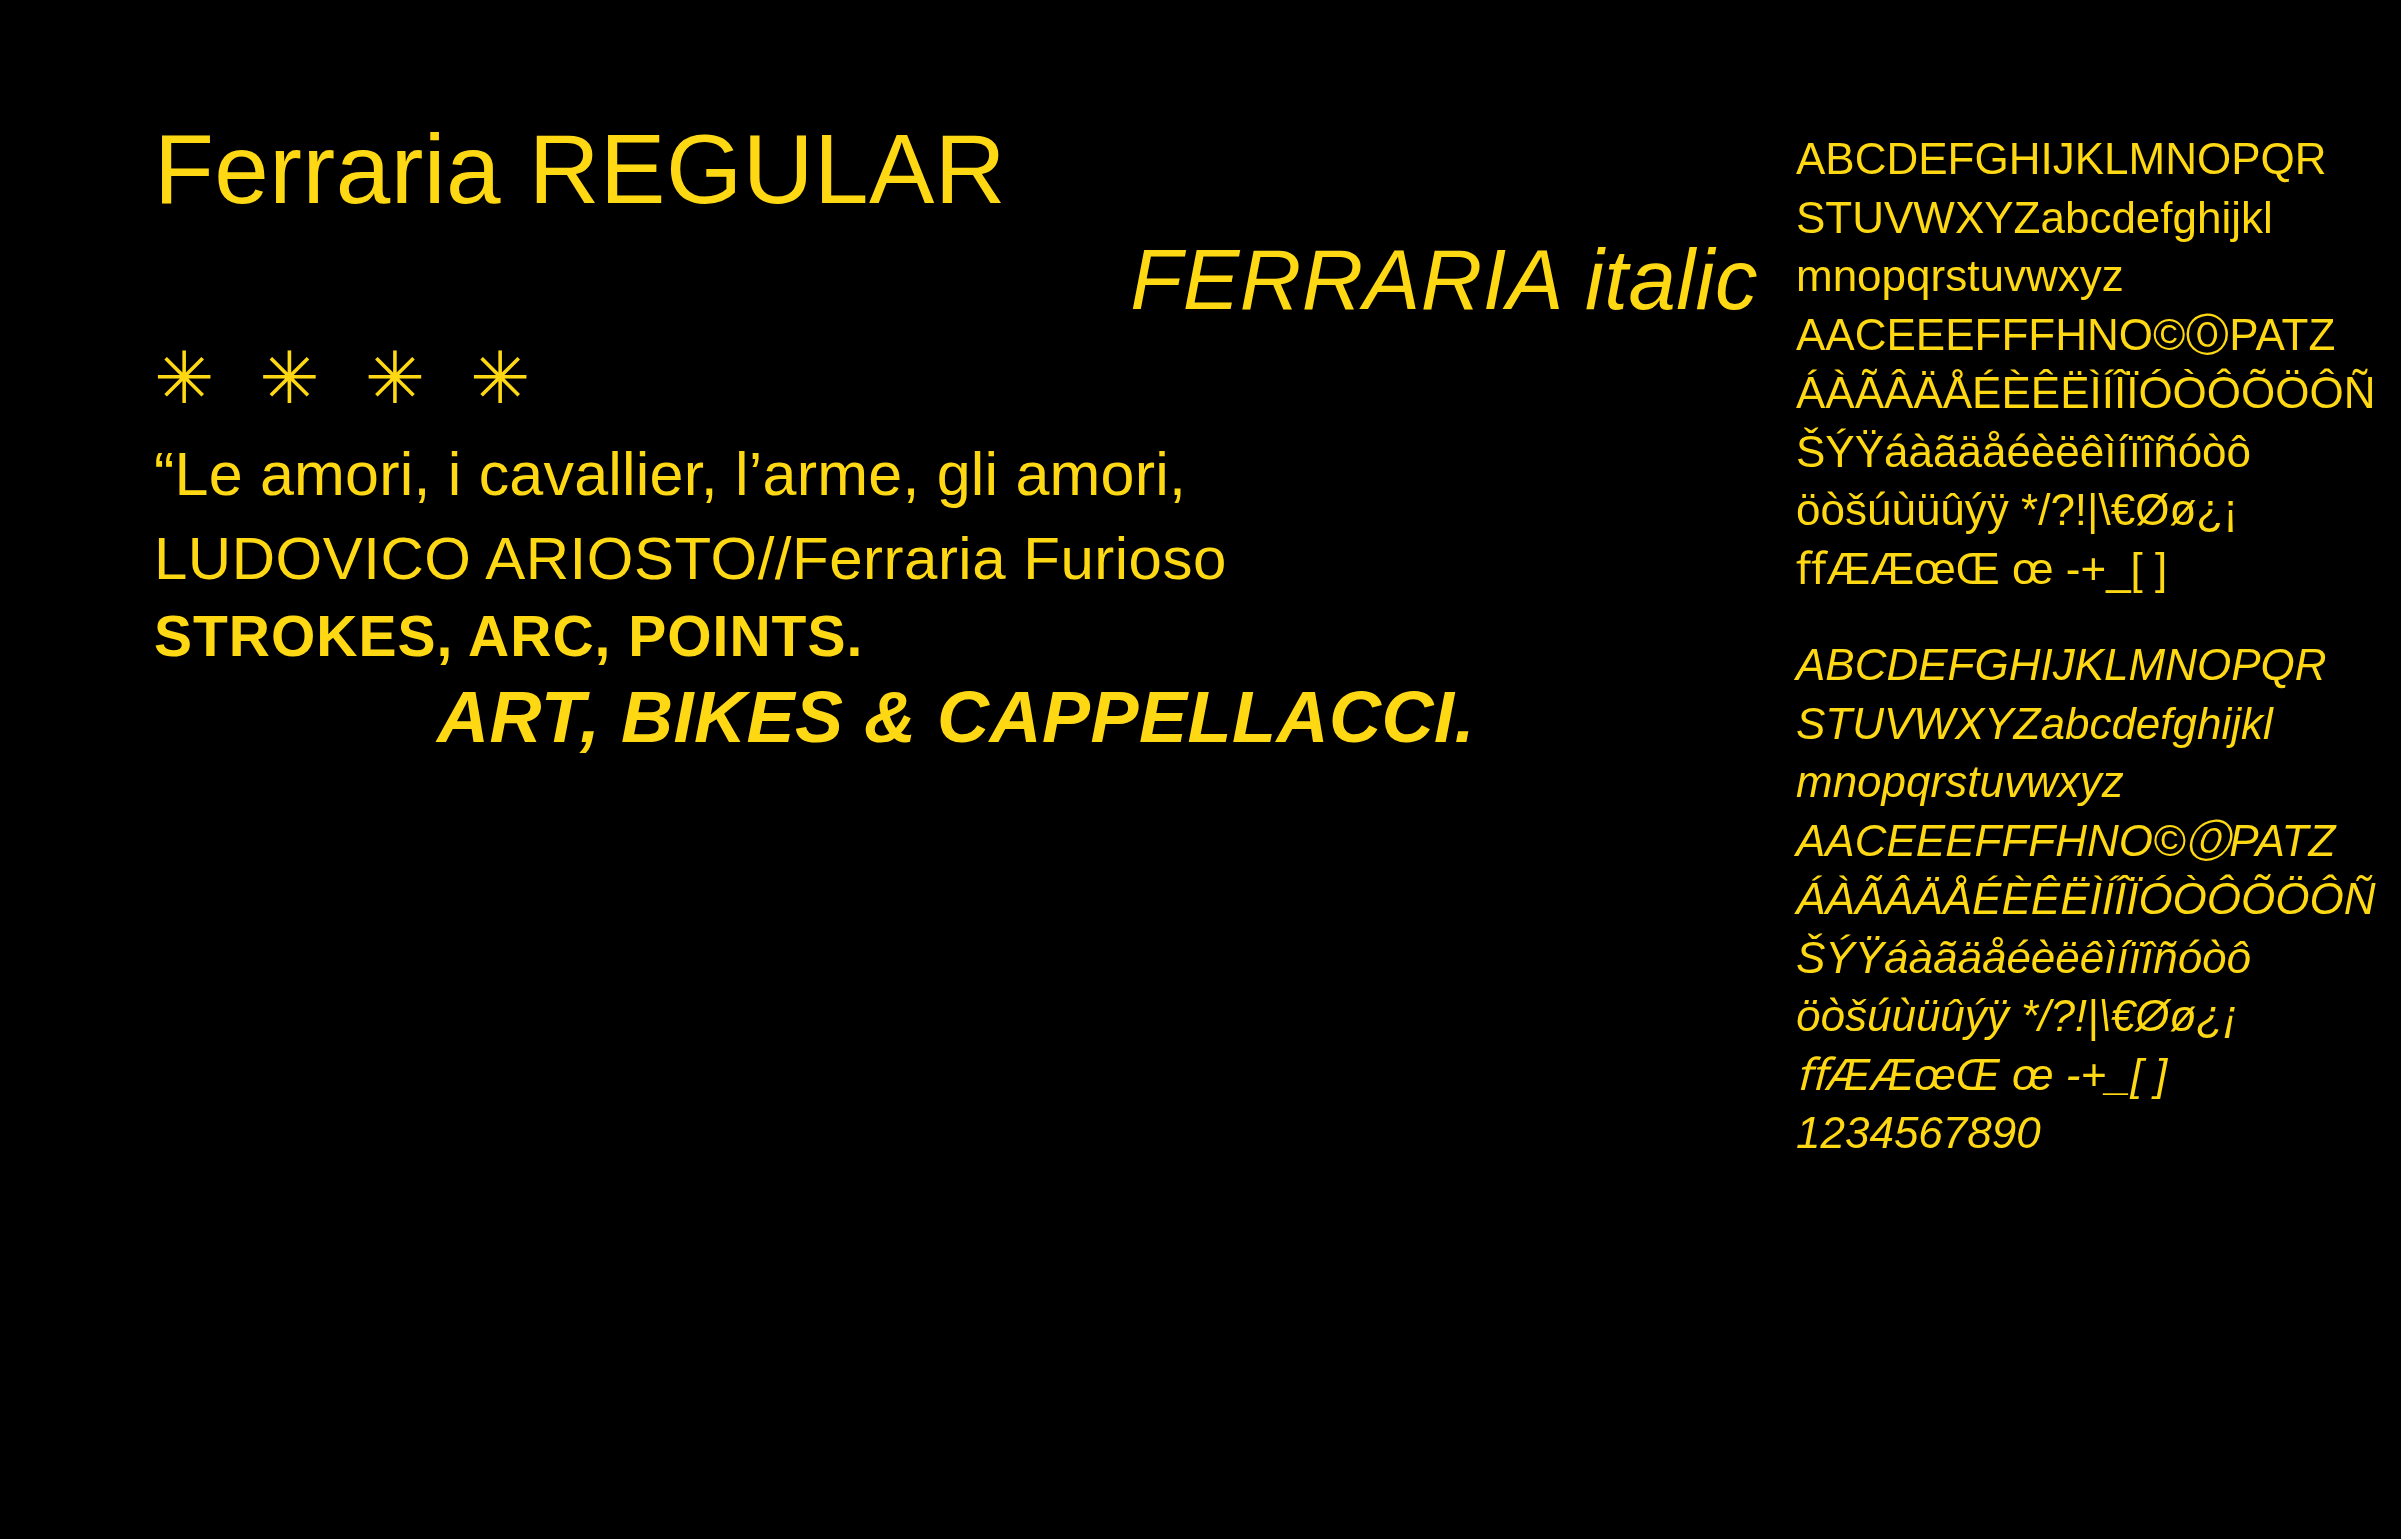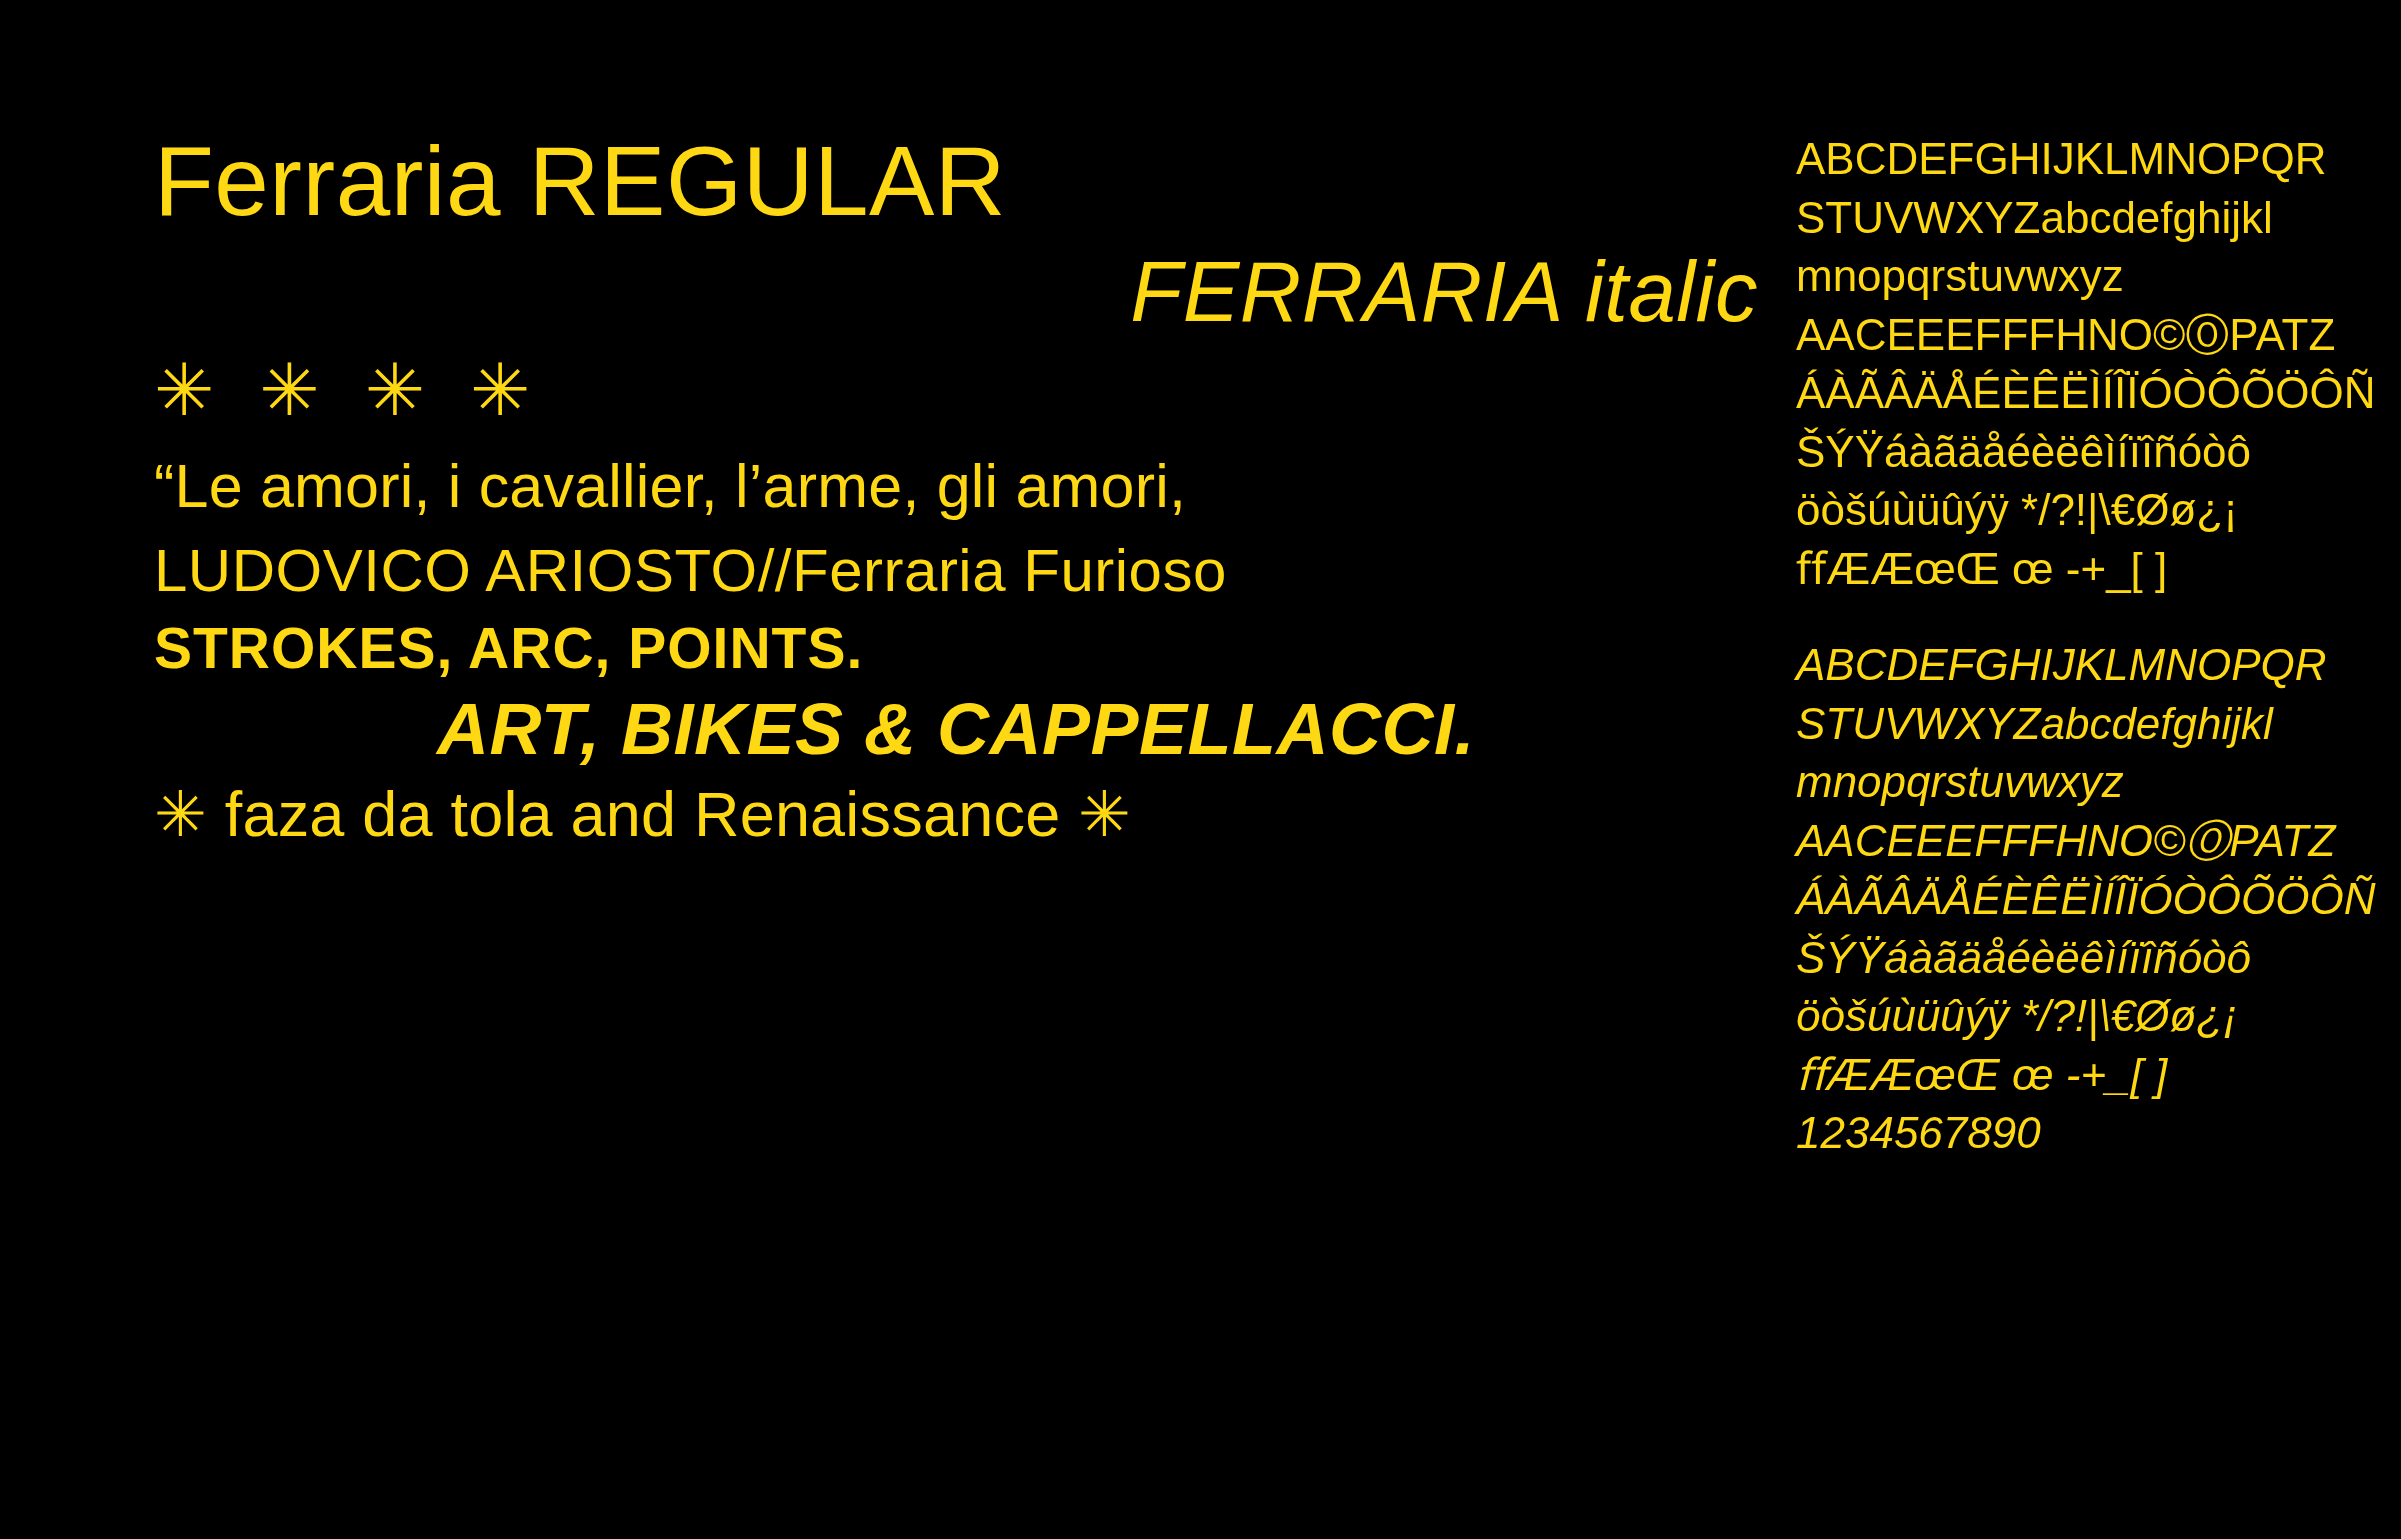--- a/index.html
+++ b/index.html
@@ -16,21 +16,21 @@
   .specimen {
     position: relative;
     width: 2562px;
     height: 1539px;
     background: #000000;
     box-sizing: border-box;
   }
   .left-col {
     position: absolute;
     left: 154px;
-    top: 132px;
+    top: 120px;
     width: 1604px;
   }
   .right-col {
     position: absolute;
     left: 1796px;
     top: 130px;
     width: 639px;
   }
 
   .yellow {
@@ -127,21 +127,20 @@
 
     <div class="line quote yellow">“Le amori, i cavallier, l’arme, gli amori,</div>
 
 
     <div class="line attribution yellow">LUDOVICO ARIOSTO//Ferraria Furioso</div>
 
     <div class="line strokes yellow">STROKES, ARC, POINTS.</div>
 
     <div class="line art-bikes yellow">ART, BIKES &amp; CAPPELLACCI.</div>
 
-    <div class="line faza yellow">✳ faza da tola and Renaissance ✳</div>
 
   </div>
 
   <div class="right-col">
 
     <div class="glyph-block regular">
       <div class="glyph-line yellow">ABCDEFGHIJKLMNOPQR</div>
       <div class="glyph-line yellow">STUVWXYZabcdefghijkl</div>
       <div class="glyph-line yellow">mnopqrstuvwxyz</div>
       <div class="glyph-line yellow">AACEEEFFFHNO©ⓄPATZ</div>

